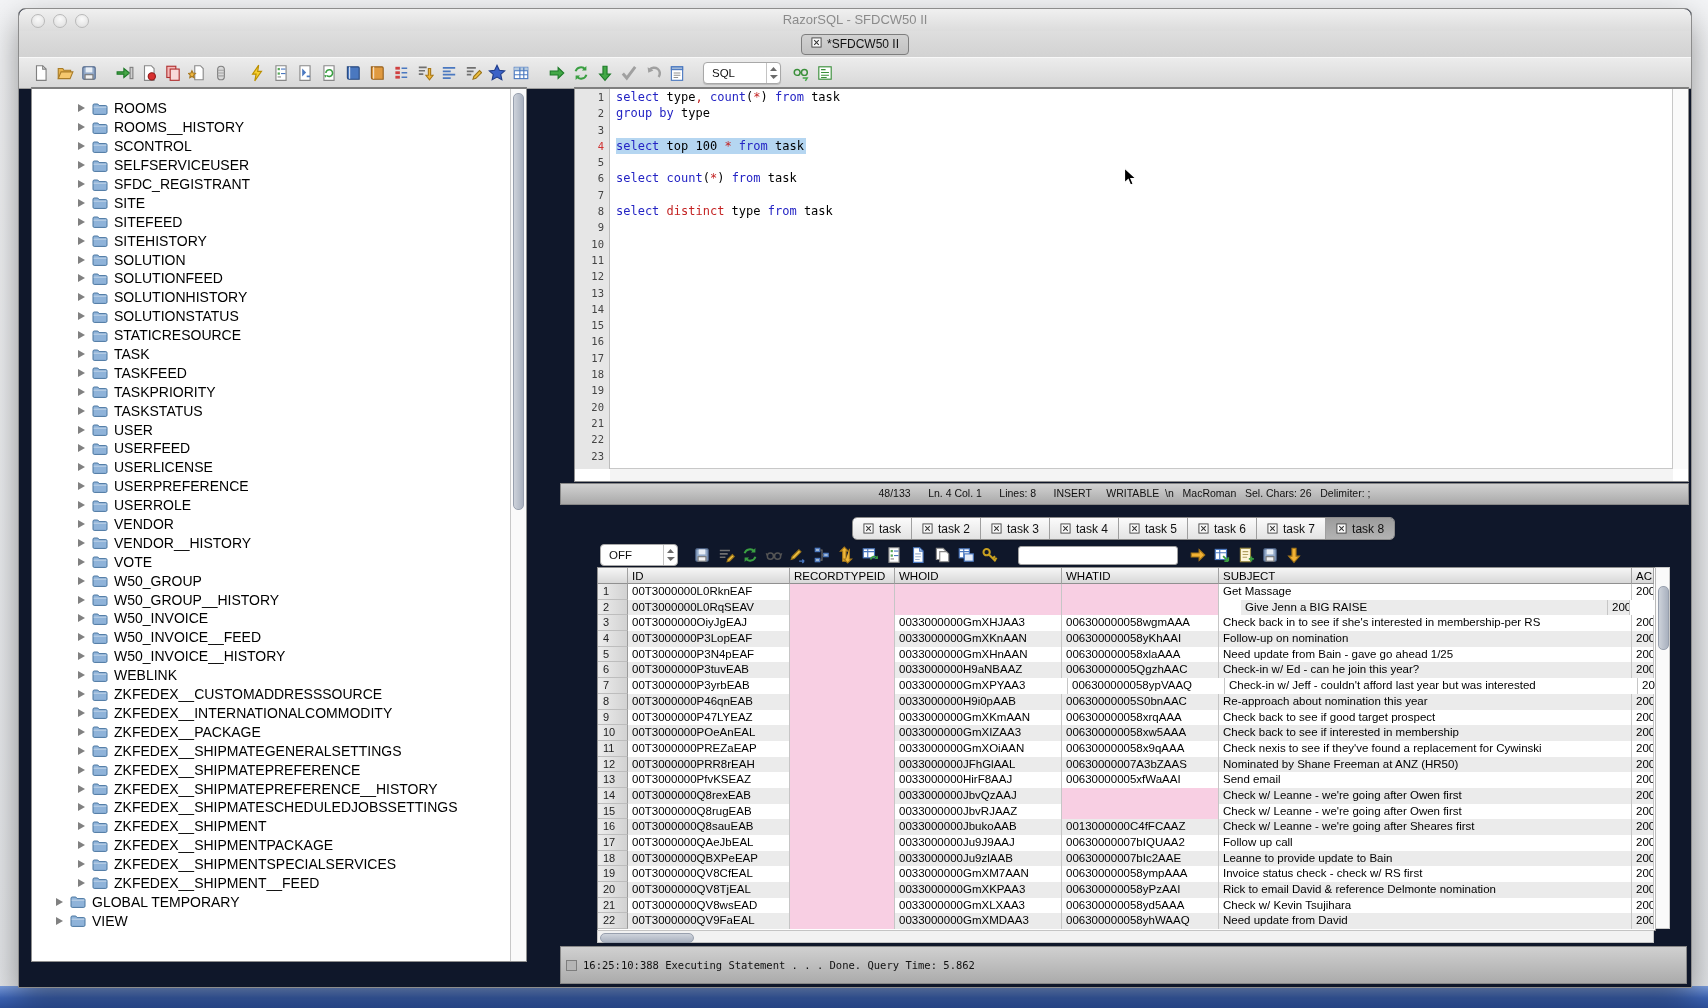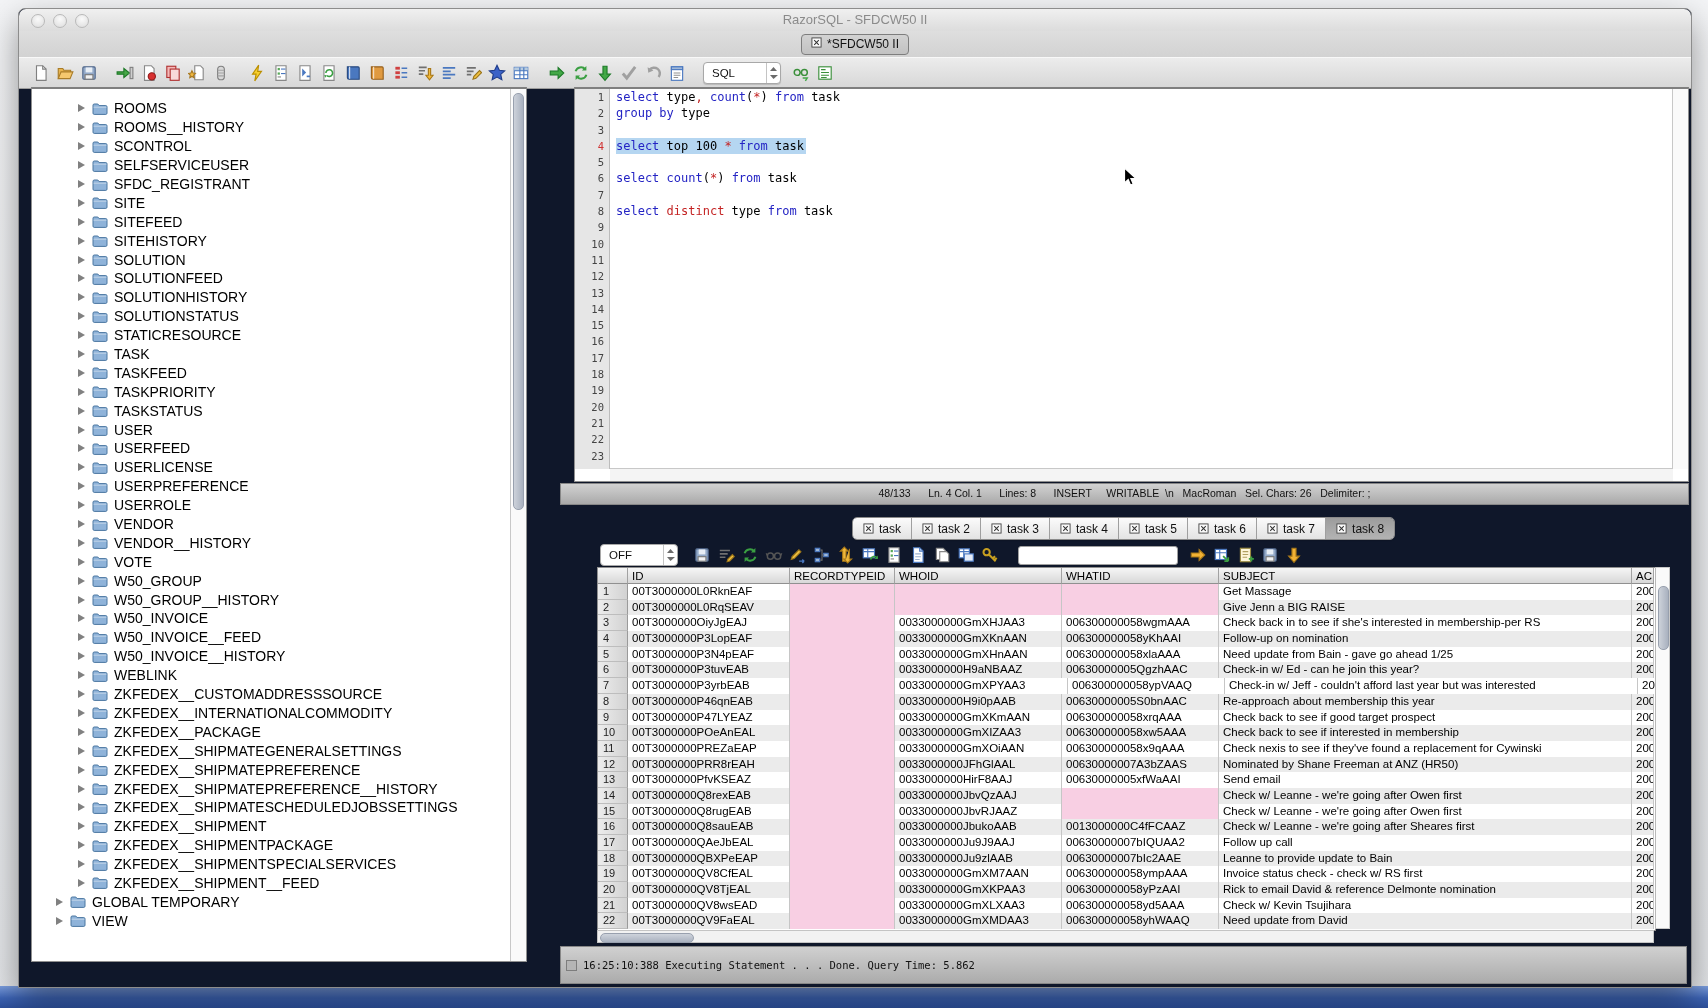--- a/index.html
+++ b/index.html
@@ -1086,21 +1086,21 @@
             <div class="g-cell data null" style="width: 157px;"></div>
             <div class="g-cell data" style="width: 413px;">Get Massage</div>
             <div class="g-cell data" style="width: 22px;">200</div>
           </div>
           <div class="g-row even">
             <div class="g-cell g-num">2</div>
             <div class="g-cell data" style="width: 162px;">00T3000000L0RqSEAV</div>
             <div class="g-cell data null" style="width: 105px;"></div>
             <div class="g-cell data null" style="width: 167px;"></div>
             <div class="g-cell data null" style="width: 157px;"></div>
-            <div class="g-cell data" style="width: 413px;">Give Jenn a BIG RAISE</div>
+            <div class="g-cell data" style="width: 367px; margin-left: 22px;">Give Jenn a BIG RAISE</div>
             <div class="g-cell data" style="width: 22px;">200</div>
           </div>
           <div class="g-row">
             <div class="g-cell g-num">3</div>
             <div class="g-cell data" style="width: 162px;">00T3000000OiyJgEAJ</div>
             <div class="g-cell data null" style="width: 105px;"></div>
             <div class="g-cell data" style="width: 167px;">0033000000GmXHJAA3</div>
             <div class="g-cell data" style="width: 157px;">006300000058wgmAAA</div>
             <div class="g-cell data" style="width: 413px;">Check back in to see if she's interested in membership-per RS</div>
             <div class="g-cell data" style="width: 22px;">200</div>
@@ -1140,21 +1140,21 @@
             <div class="g-cell data" style="width: 157px;">006300000058ypVAAQ</div>
             <div class="g-cell data" style="width: 413px;">Check-in w/ Jeff - couldn't afford last year but was interested</div>
             <div class="g-cell data" style="width: 22px;">200</div>
           </div>
           <div class="g-row even">
             <div class="g-cell g-num">8</div>
             <div class="g-cell data" style="width: 162px;">00T3000000P46qnEAB</div>
             <div class="g-cell data null" style="width: 105px;"></div>
             <div class="g-cell data" style="width: 167px;">0033000000H9i0pAAB</div>
             <div class="g-cell data" style="width: 157px;">00630000005S0bnAAC</div>
-            <div class="g-cell data" style="width: 413px;">Re-approach about membership this year</div>
+            <div class="g-cell data" style="width: 413px;">Re-approach about nomination this year</div>
             <div class="g-cell data" style="width: 22px;">200</div>
           </div>
           <div class="g-row">
             <div class="g-cell g-num">9</div>
             <div class="g-cell data" style="width: 162px;">00T3000000P47LYEAZ</div>
             <div class="g-cell data null" style="width: 105px;"></div>
             <div class="g-cell data" style="width: 167px;">0033000000GmXKmAAN</div>
             <div class="g-cell data" style="width: 157px;">006300000058xrqAAA</div>
             <div class="g-cell data" style="width: 413px;">Check back to see if good target prospect</div>
             <div class="g-cell data" style="width: 22px;">200</div>

